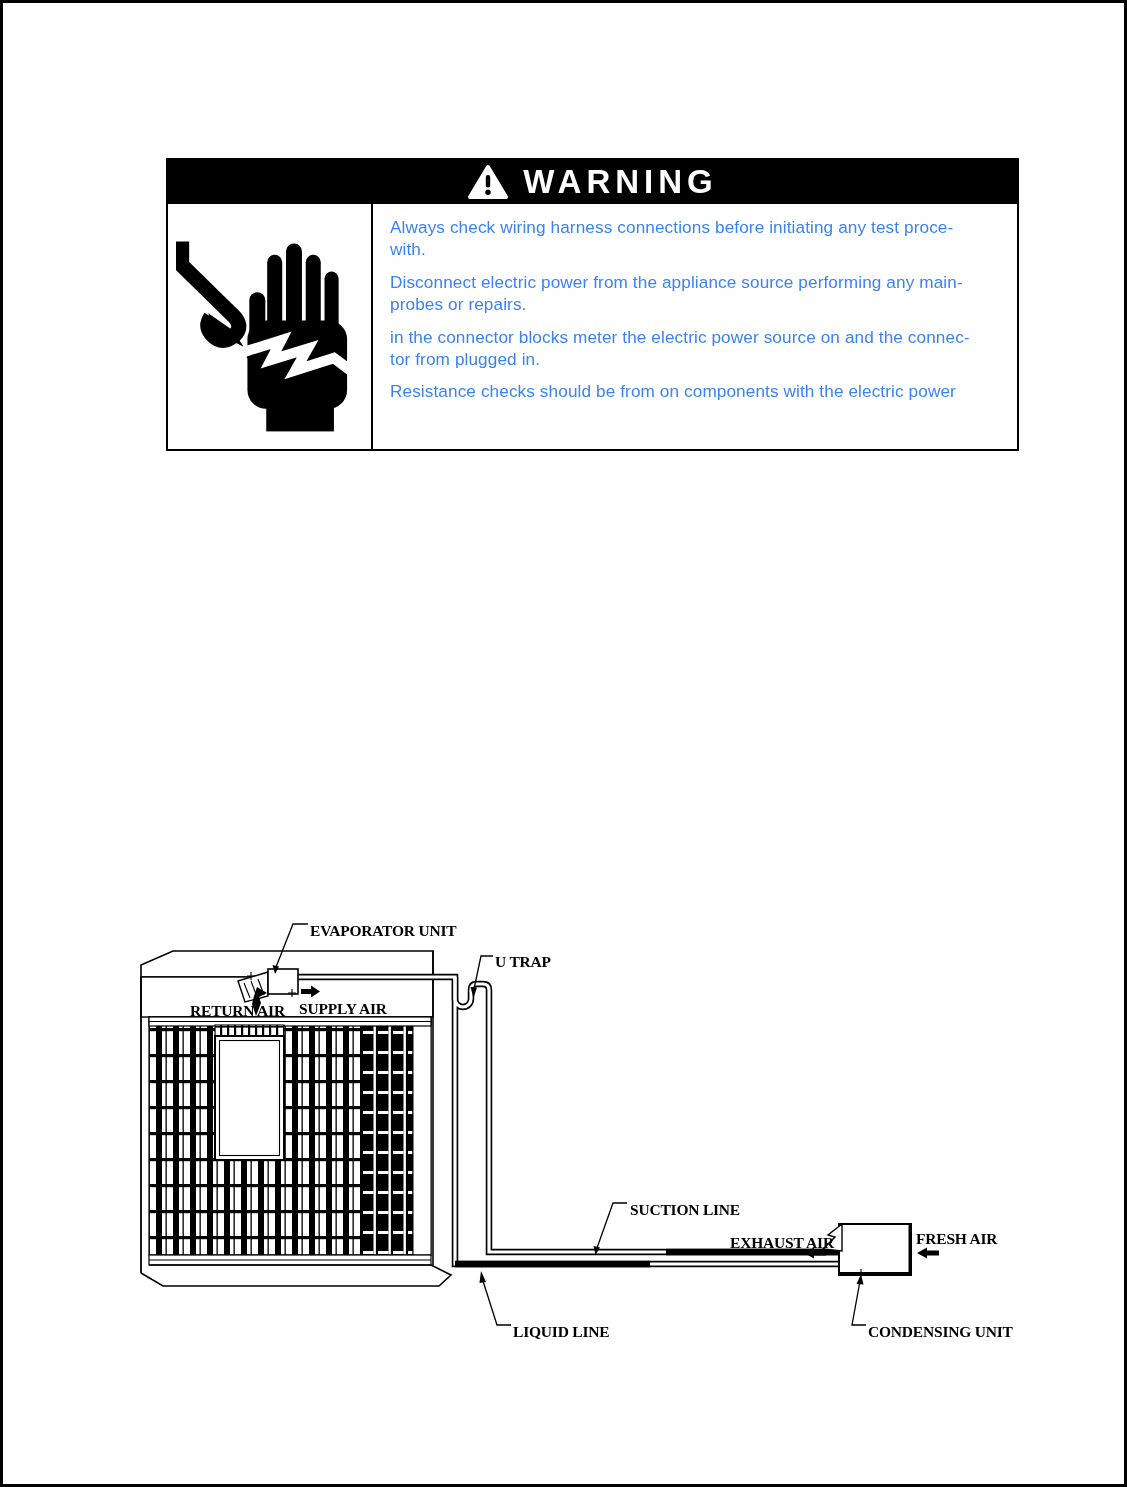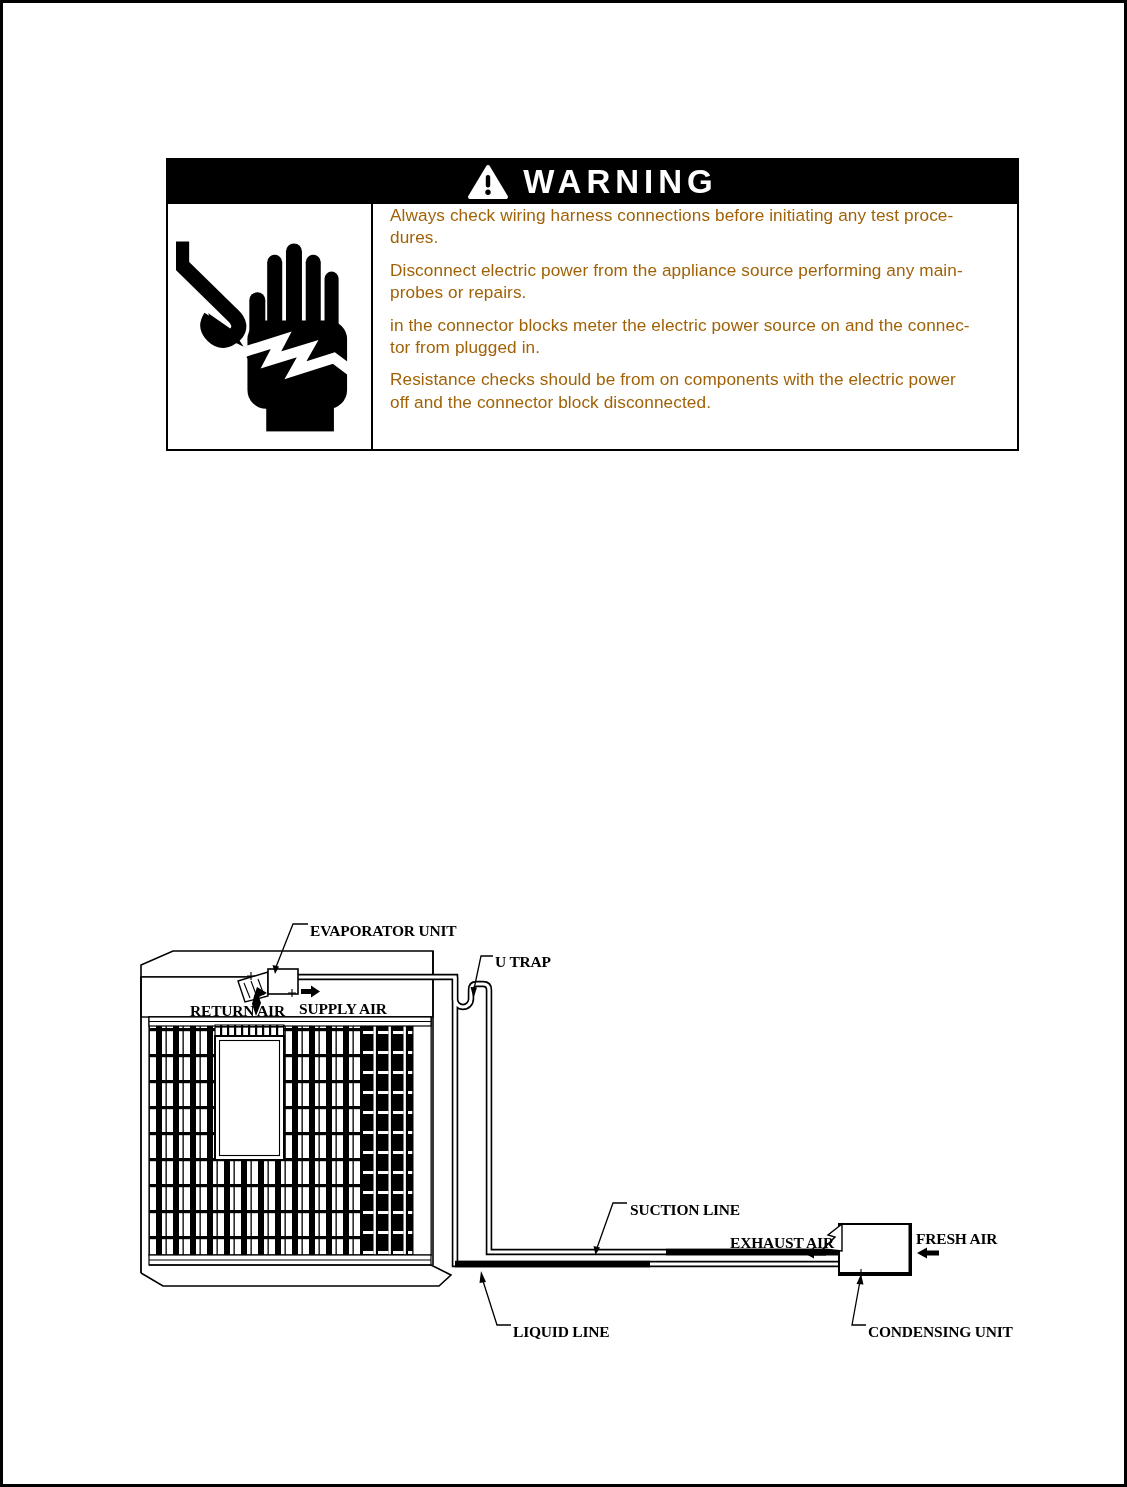--- a/index.html
+++ b/index.html
@@ -20,21 +20,21 @@
   .warnhead .wtitle{
     font-size:33px;font-weight:bold;letter-spacing:5px;
     font-family:"Liberation Sans",sans-serif;line-height:1;
     transform:translateY(-1px);
   }
   .warnbody{display:flex;height:calc(100% - 44px);}
   .iconcell{
     width:203px;flex:0 0 203px;border-right:2.5px solid #000;
     display:flex;align-items:flex-start;justify-content:center;
   }
-  .textcell{flex:1;padding:0 14px 0 17px;color:#a16207;}
+  .textcell{flex:1;padding:12px 14px 0 17px;color:#3b82f6;}
   .wpara{margin:0 0 10px 0;}
   .wline{
     font-size:17.2px;line-height:22.4px;white-space:nowrap;
     letter-spacing:0.1px;
   }
   
   .diagram-svg{position:absolute;left:0;top:0;}
   .dlabel{
     font-family:"Liberation Serif",serif;font-weight:bold;
     font-size:15.5px;letter-spacing:-0.2px;fill:#000;
@@ -71,33 +71,32 @@
             <rect x="138" y="42" width="16" height="92" rx="8" fill="#000"></rect>
             <rect x="158" y="60" width="15" height="76" rx="7.5" fill="#000"></rect>
           </g>
 
           <polyline points="58,150 112,133 101,154 140,142 127,165 168,152 192,170" fill="none" stroke="#fff" stroke-width="11" stroke-linejoin="miter"></polyline>
         </svg>
       </div>
       <div class="textcell">
         <div class="wpara">
           <div class="wline">Always check wiring harness connections before initiating any test proce-</div>
-          <div class="wline">dures.</div>
+          <div class="wline">with.</div>
         </div>
         <div class="wpara">
           <div class="wline">Disconnect electric power from the appliance source performing any main-</div>
           <div class="wline">probes or repairs.</div>
         </div>
         <div class="wpara">
           <div class="wline">in the connector blocks meter the electric power source on and the connec-</div>
           <div class="wline">tor from plugged in.</div>
         </div>
         <div class="wpara">
           <div class="wline">Resistance checks should be from on components with the electric power</div>
-          <div class="wline">off and the connector block disconnected.</div>
         </div>
       </div>
     </div>
   </div>
 
   <svg class="diagram-svg" width="1127" height="1487" viewBox="0 0 1127 1487">
     <defs>
       <pattern id="studs" width="17" height="26" patternUnits="userSpaceOnUse">
         <rect width="17" height="26" fill="#fff"></rect>
         <rect x="0" width="6" height="26" fill="#000"></rect>

